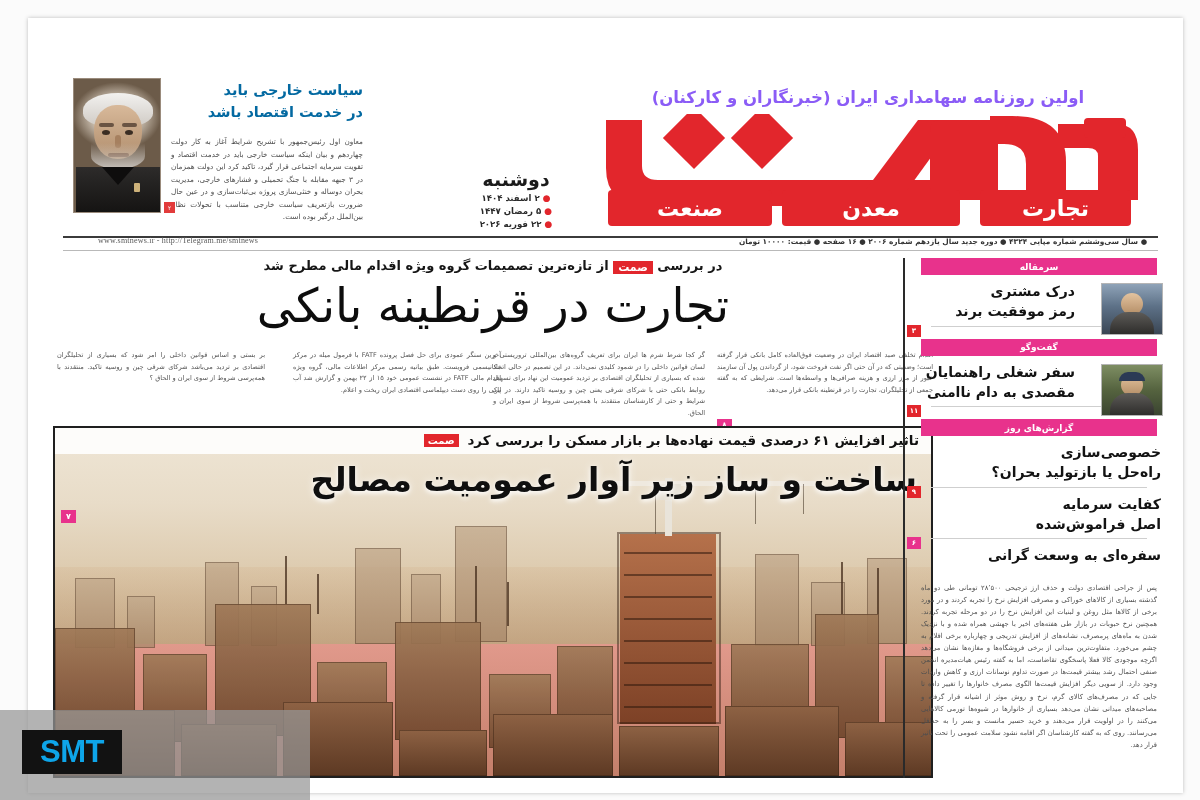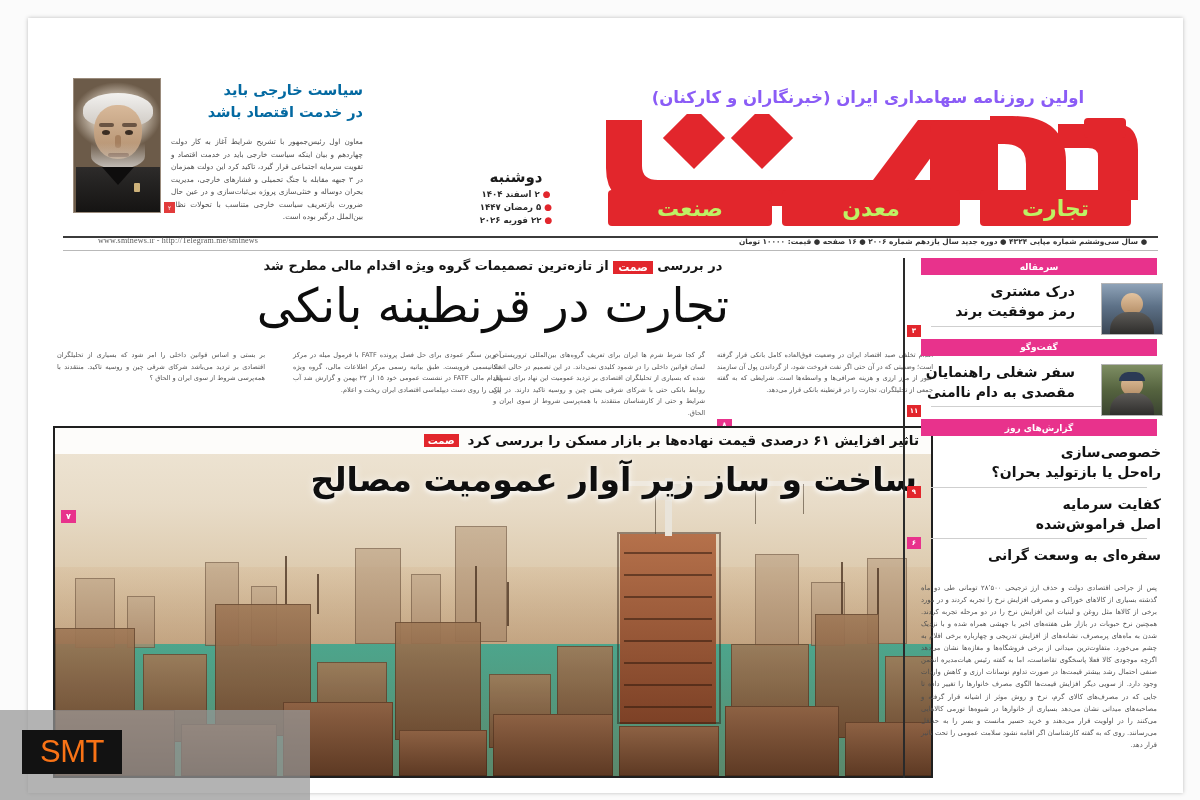--- a/index.html
+++ b/index.html
@@ -72,33 +72,33 @@
     direction:rtl; text-align:center;
     color:#8b5cf6; font-size:16.5px; font-weight:bold; letter-spacing:-.3px;
   }
   .logo-art {
     position:absolute; right:0; top:36px; width:100%; height:92px;
   }
   .logo-bottom { position:absolute; right:10px; top:112px; width:530px; height:36px; }
   .lb-cell {
     position:absolute; top:0; height:36px; background:#e2262c;
     border-radius:4px;
-    color:#bef264; font-size:22px; font-weight:bold;
+    color:#ffffff; font-size:22px; font-weight:bold;
     display:flex; align-items:center; justify-content:center;
     direction:rtl;
   }
   .lb-cell.c1 { right:7px; width:151px; }
   .lb-cell.c2 { right:178px; width:178px; }
   .lb-cell.c3 { right:366px; width:164px; }
 
   .date-block {
     position:absolute; right:602px; top:150px; width:130px;
     direction:rtl; text-align:center;
   }
-  .date-day { font-size:15px; font-weight:bold; color:#1b1b1b; letter-spacing:-.3px; }
+  .date-day { font-size:19px; font-weight:bold; color:#1b1b1b; letter-spacing:-.3px; }
   .date-line {
     font-size:8.6px; color:#2a2a2a; margin-top:3px; font-weight:bold;
     white-space:nowrap;
   }
   .date-line .dot { color:#e2262c; font-size:9px; }
 
   .masthead-rule {
     position:absolute; left:35px; right:25px; top:218px; height:2px; background:#3b3b3b;
   }
   .masthead-rule2 {
@@ -146,21 +146,21 @@
   .col.c { right:432px; width:208px; }
   .col.d { right:668px; width:208px; }
   .col-badge {
     position:absolute; left:0; bottom:-13px; width:15px; height:12px;
     background:#e8328c; color:#fff; font-size:7px; line-height:12px; text-align:center; font-weight:bold;
   }
 
   
   .photo-block {
     position:absolute; left:0; top:168px; width:880px; height:352px;
-    border:2px solid #1f1f1f; overflow:hidden; background:#14b8a6;padding-left:20px;
+    border:2px solid #1f1f1f; overflow:hidden; background:#fca5a5;padding-left:20px;
   }
   .sky {
     position:absolute; left:0; top:0; width:100%; height:62%;
     background:linear-gradient(180deg,#efe6d6 0%, #e8dcc8 35%, #dcc9ac 70%, #cdb695 100%);
   }
   .haze {
     position:absolute; left:0; top:40%; width:100%; height:60%;
     background:linear-gradient(180deg, rgba(210,178,140,.25), rgba(150,96,58,.55));
   }
   .bld {
@@ -277,21 +277,21 @@
 
   
   .wm {
     position:absolute; left:0; bottom:0; width:310px; height:90px;
     background:rgba(150,150,150,.72);
   }
   .wm-bar {
     position:absolute; left:22px; bottom:26px; height:44px; padding:0 18px;
     background:#121212; display:flex; align-items:center;
   }
-  .wm-t1 { color:#f97316; font-size:31px; font-weight:normal; font-family:"Liberation Sans", sans-serif; letter-spacing:-.5px; }
+  .wm-t1 { color:#0ea5e9; font-size:31px; font-weight:bold; font-family:"Liberation Sans", sans-serif; letter-spacing:-.5px; }
   .wm-t2 { color:#fff; font-size:29px; font-weight:normal; font-family:"Liberation Sans", sans-serif; letter-spacing:-.3px; margin-left:7px; }
 </style>
 </head>
 <body>
 
 <div id="page">
   <div class="sheet">
 
     <div class="masthead">
 

